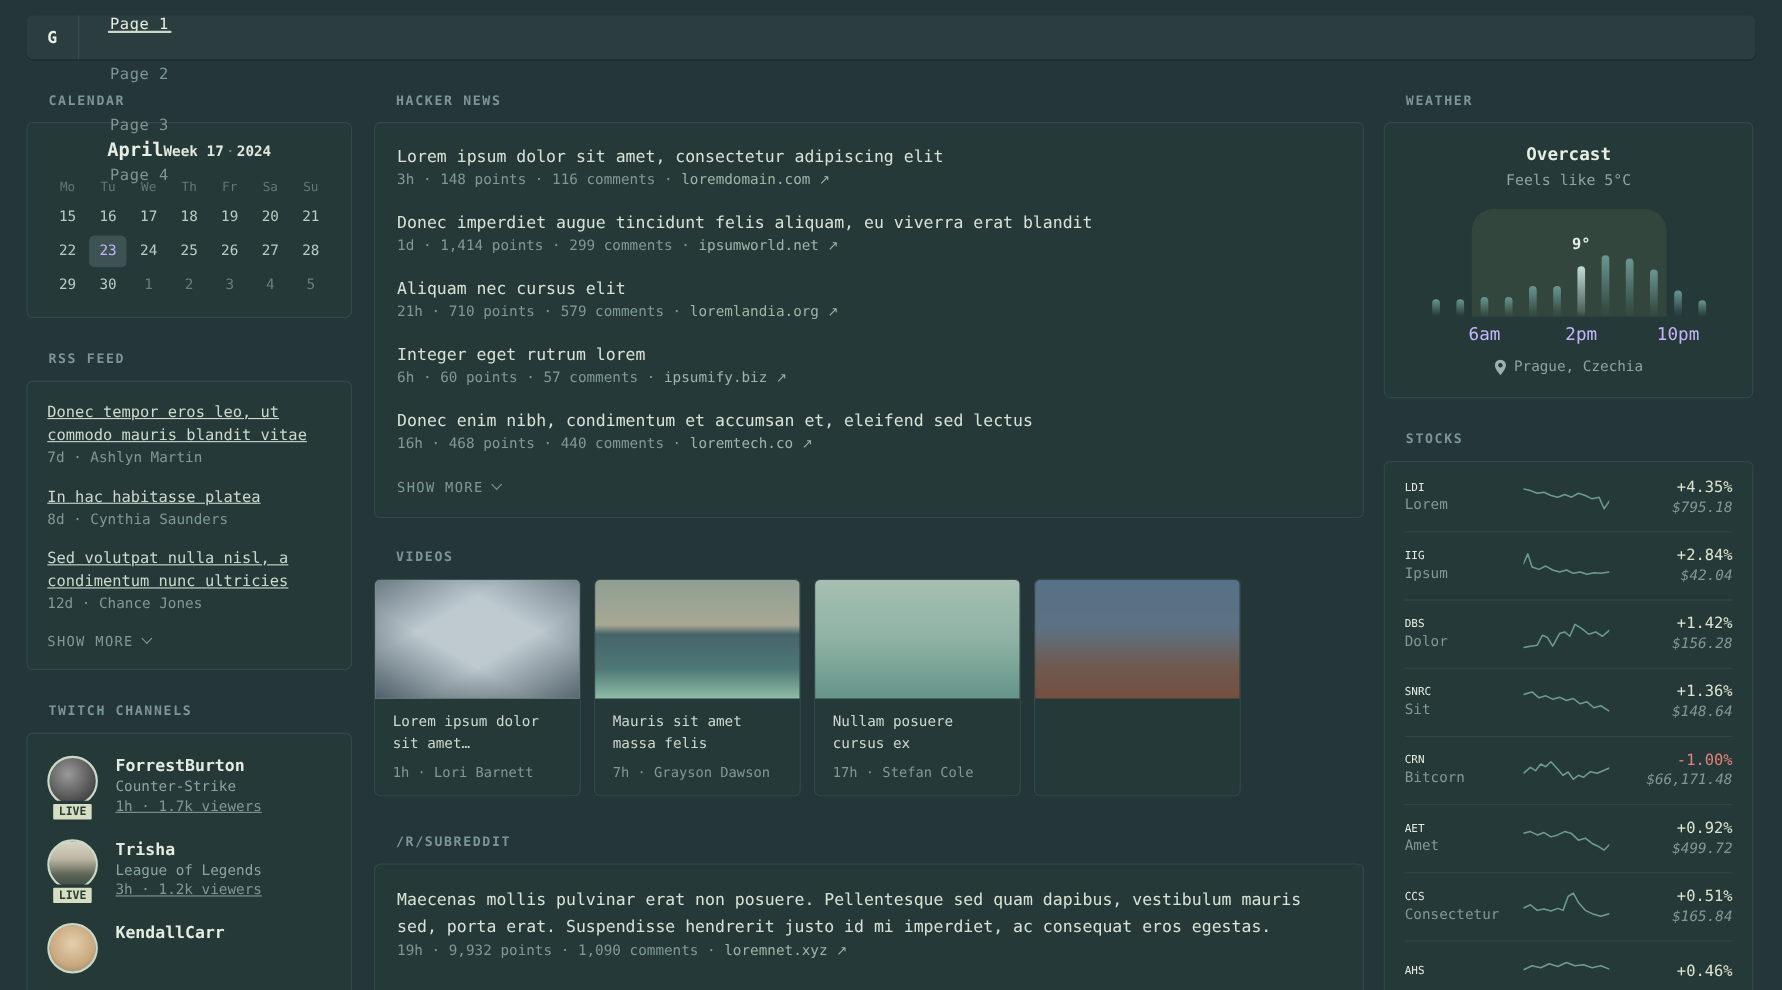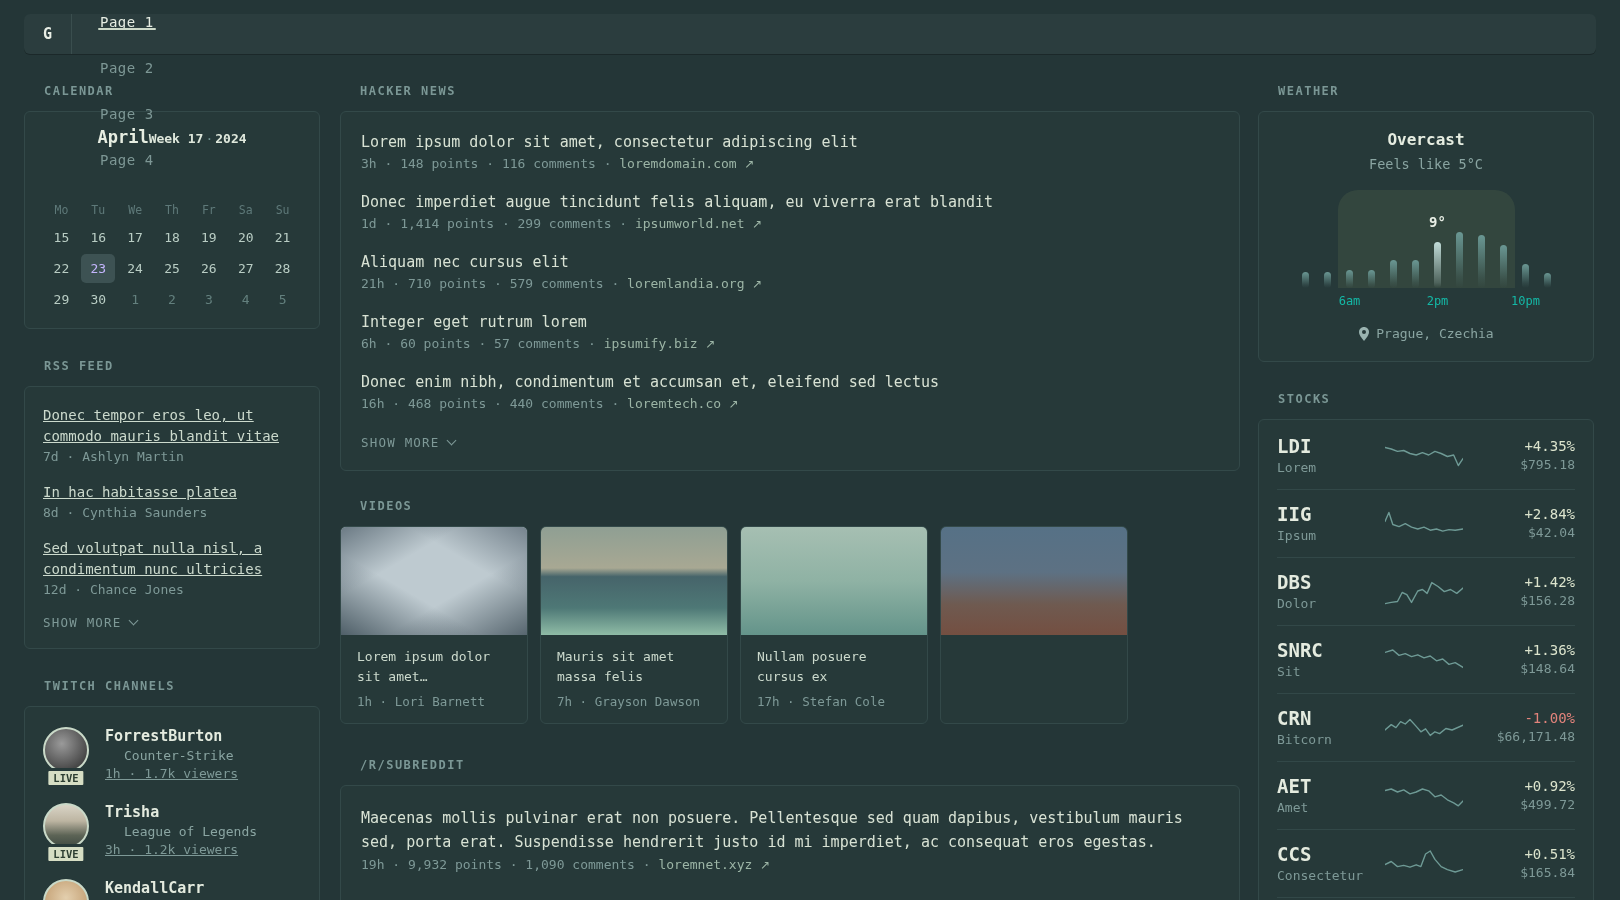--- a/index.html
+++ b/index.html
@@ -35,21 +35,21 @@
   .card { background:#263939; border:1px solid #334949; border-radius:6px; }
   .gap { height:30px; }
 
   
   .cal-card { padding:15px 18px 14px; }
   .cal-head { display:flex; justify-content:center; align-items:baseline; margin-bottom:12px; }
   .cal-month { font-size:17px; color:#e6ede1; font-weight:bold; }
   .cal-week { font-size:13px; color:#dfe8dc; font-weight:bold; }
   .cal-week .sep { color:#70908e; font-weight:normal; padding:0 2px; }
   .cal-grid { display:grid; grid-template-columns:repeat(7,1fr); row-gap:2px; text-align:center; }
-  .cal-grid .wd { font-size:11.5px; color:#5e7979; height:22px; line-height:22px;margin-top:40px; }
+  .cal-grid .wd { font-size:11.5px; color:#5e7979; height:22px; line-height:22px; }
   .cal-grid .day { font-size:13px; color:#b9cdc4; height:29px; line-height:29px; }
   .cal-grid .day span { display:inline-block; width:34px; height:29px; border-radius:5px; }
   .cal-grid .day.sel span { background:#3d5253; color:#c4b5fd;text-align:center; }
   .cal-grid .day.dim { color:#63807e; }
 
   
   .feed-card { padding:18px; }
   .feed-item { margin-bottom:18px; }
   .feed-title { font-size:14px; line-height:21px; color:#ccdacd; cursor:pointer;text-decoration:underline; }
   .feed-meta { font-size:13px; color:#7e9997; margin-top:2px; }
@@ -62,21 +62,21 @@
   .channel { display:flex; gap:16px; margin-bottom:22px; cursor:pointer; }
   .avatar-wrap { position:relative; width:46px; flex:none; }
   .avatar { width:46px; height:46px; border-radius:50%; border:2px solid #c9d9c8; }
   .avatar-1 { background:radial-gradient(circle at 40% 35%, #9a9a9a, #4a4a4a 70%, #2e2e2e); }
   .avatar-2 { background:linear-gradient(to bottom, #d9d4c6 0%, #bdb5a2 38%, #5d6456 72%, #3f4a42 100%); }
   .avatar-3 { background:radial-gradient(circle at 50% 40%, #e3cfae, #caa97f 60%, #8a7a62); }
   .live-badge { position:absolute; bottom:-7px; left:50%; transform:translateX(-50%);
     background:#d6dec4; color:#2c3e31; font-size:10.5px; font-weight:bold;
     padding:1px 5px; border-radius:4px; border:3px solid #263939; }
   .ch-name { font-size:15px; font-weight:bold; color:#e4ebdf; }
-  .ch-game { font-size:13px; color:#8aa5a2; margin-top:3px;margin-left:19px; }
+  .ch-game { font-size:13px; color:#8aa5a2; margin-top:3px; }
   .ch-meta { font-size:13px; color:#7e9997; margin-top:3px;text-decoration:underline; }
 
   
   .hn-card { padding:20px; }
   .hn-item { margin-bottom:21px; }
   .hn-title { font-size:15px; line-height:21px; color:#d8e2d4; cursor:pointer; }
   .hn-meta { font-size:13px; color:#7e9997; margin-top:3px; }
   .hn-domain { color:#9cb5a6; cursor:pointer; }
   .ext { color:#9cb5a6; font-family:"DejaVu Sans",sans-serif; font-size:12px; }
 
@@ -105,40 +105,40 @@
   .w-feels { font-size:13.5px; color:#8aa5a2; margin-top:7px; }
   .w-chart { position:relative; width:249px; height:100px; margin:16px auto 0; }
   .w-daylight { position:absolute; left:36px; width:177px; top:2px; bottom:0;
     background:rgba(190,210,120,0.09); border-radius:20px 20px 0 0; }
   .w-bars { position:absolute; inset:0; display:flex; align-items:flex-end; gap:15px; }
   .wbar { width:7px; border-radius:4px; flex:none;
     background:linear-gradient(to bottom,#6a9793 0%,rgba(106,151,147,.15) 80%,rgba(106,151,147,0) 100%); }
   .wbar.hl { background:linear-gradient(to bottom,#c2ddd9 0%,rgba(194,221,217,.2) 88%,rgba(194,221,217,0) 100%); }
   .w-peak { position:absolute; left:136px; bottom:58px; transform:translateX(-50%);
     font-size:14px; font-weight:bold; color:#e9efe6; }
-  .w-times { position:relative; width:249px; height:16px; margin:6px auto 0; font-size:12px; color:#14b8a6; }
+  .w-times { position:relative; width:249px; height:16px; margin:6px auto 0; font-size:16px; color:#c4b5fd; }
   .w-times span { position:absolute; transform:translateX(-50%); }
   .wt-0 { left:48px; } .wt-1 { left:136px; } .wt-2 { left:224px; }
   .w-loc { margin-top:16px; font-size:13px; color:#8aa5a2; display:flex; align-items:center; justify-content:center; gap:6px; }
   .pin { width:12px; height:14px; }
 
   
   .stocks-card { padding:2px 18px; }
   .stock-row { display:flex; align-items:center; padding:13px 0 14px; cursor:pointer; }
   .stock-row + .stock-row { border-top:1px solid #324848; }
   .stock-id { width:108px; flex:none; }
-  .ticker { font-size:19px; font-weight:bold; color:#e4ebdf; }
+  .ticker { font-size:10px; font-weight:normal; color:#e4ebdf; }
   .sname { font-size:13px; color:#7e9997; margin-top:3px; }
   .spark { width:78px; height:30px; flex:none; }
   .spark polyline { fill:none; stroke:#6e9a95; stroke-width:1.4; vector-effect:non-scaling-stroke;
     stroke-linejoin:round; stroke-linecap:round; }
   .svals { flex:1; text-align:right; }
   .change { font-size:14px; color:#dce4cd; }
   .change.neg { color:#e2837b; }
-  .price { font-size:13px; color:#7e9997; margin-top:3px; }
+  .price { font-size:13px; color:#7e9997; margin-top:3px;font-style:italic; }
 </style>
 </head>
 <body>
 
 <div class="page">
 
   <header class="topbar">
     <div class="logo-box">
       <span>G</span>
     </div>

